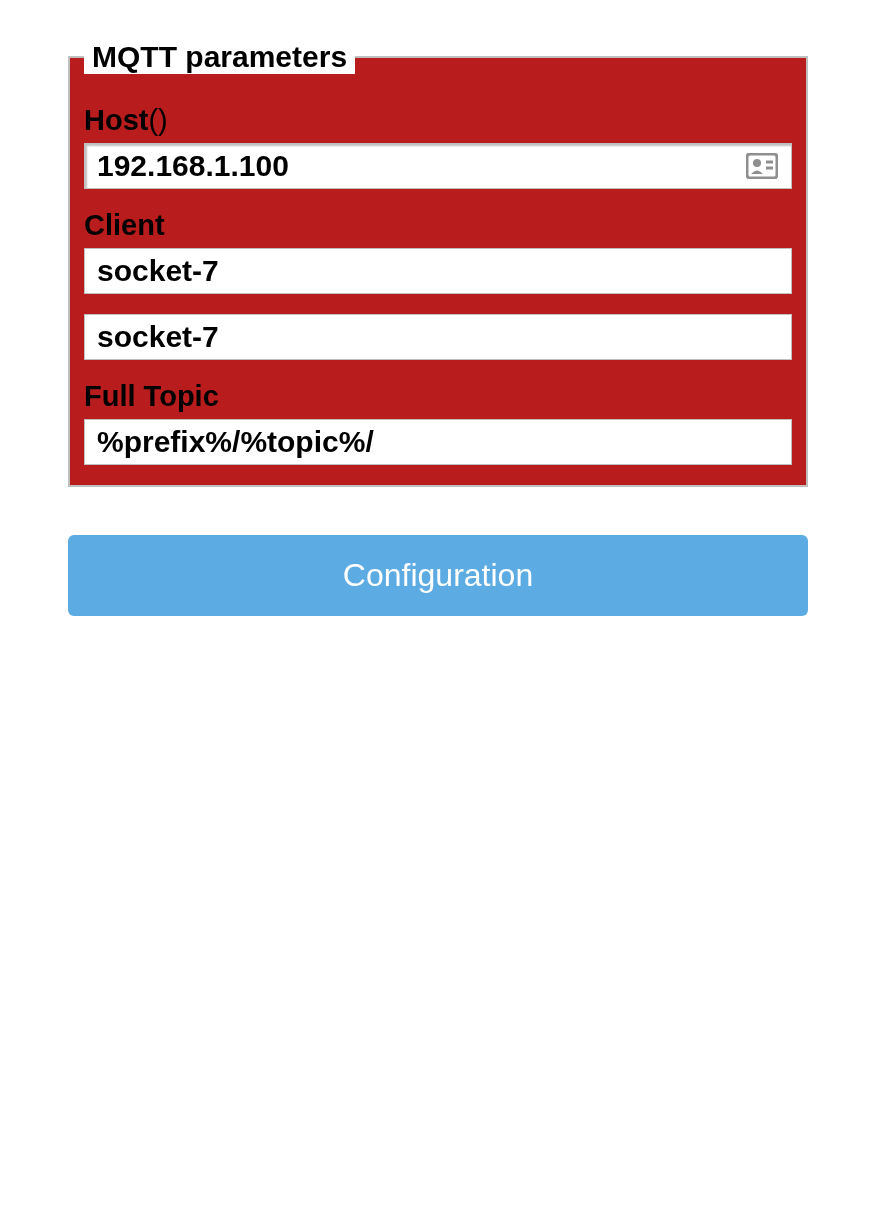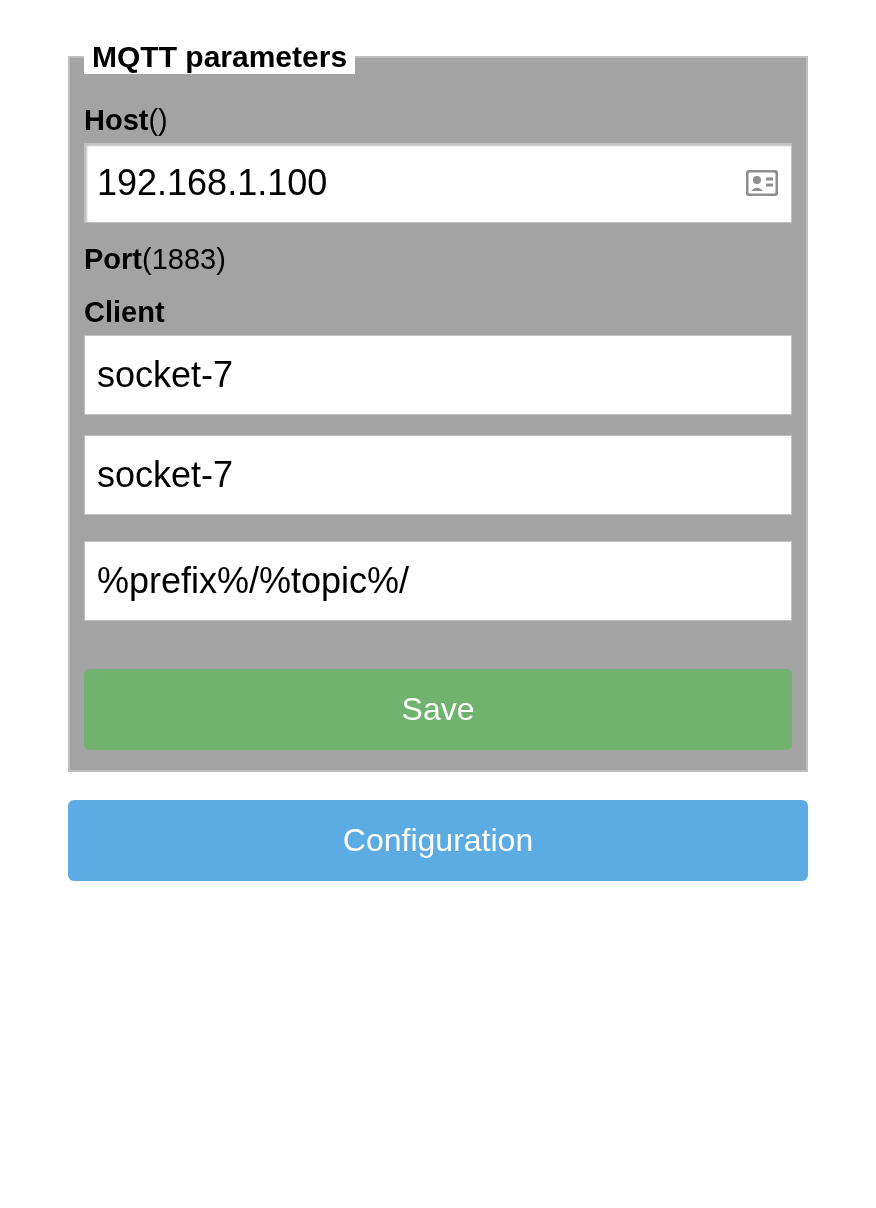--- a/index.html
+++ b/index.html
@@ -9,23 +9,23 @@
   }
   body {
     font-family: Arial, Helvetica, sans-serif;
     background: #ffffff;
     padding: 40px 68px;
     font-size: 28px;
     color: #000;
   }
   fieldset {
     border: 2px solid #bfbfbf;
-    background: #a3a3a3;
+    background: #b91c1c;
     padding: 10px 14px 20px 14px;
-    margin-bottom: 28px;
+    margin-bottom: 48px;
   }
   legend {
     font-weight: bold;
     font-size: 30px;
     padding: 0 8px;
     background: #ffffff;
     color: #000;
   }
   .field {
     margin-top: 20px;
@@ -43,26 +43,27 @@
     font-weight: normal;
   }
   .input-wrap {
     position: relative;
     display: flex;
     align-items: center;
   }
   input[type="text"],
   input[type="password"] {
     width: 100%;
-    font-size: 36px;
-    padding: 18px 12px;
+    font-size: 30px;
+    padding: 5px 12px;
     border: 1px solid #bfbfbf;
     background: #ffffff;
     color: #000;
     font-family: inherit;
+    font-weight: bold;
   }
   input.shadowed {
     box-shadow: inset 2px 2px 2px rgba(0,0,0,0.25);
     border: 1px solid #bfbfbf;
   }
   .inside-icon {
     position: absolute;
     right: 14px;
     top: 50%;
     transform: translateY(-50%);
@@ -117,43 +118,39 @@
           <circle cx="11" cy="10" r="4" fill="#8f8f8f"></circle>
           <path d="M5 21 q6 -7 12 0" fill="#8f8f8f"></path>
           <line x1="20" y1="9" x2="27" y2="9" stroke="#8f8f8f" stroke-width="3"></line>
           <line x1="20" y1="15" x2="27" y2="15" stroke="#8f8f8f" stroke-width="3"></line>
         </svg>
       </span>
     </div>
   </div>
 
   <div class="field">
-    <div class="label">
-      <strong>Port</strong>
-      <span class="hint">(1883)</span>
-    </div>
   </div>
 
   <div class="field">
     <div class="label">
       <strong>Client</strong>
     </div>
     <input type="text" value="socket-7" style="">
   </div>
 
   <div class="field">
   </div>
 
 
   <div class="field">
     <input type="text" value="socket-7" style="">
   </div>
 
   <div class="field">
     <div class="label">
+      <strong>Full Topic</strong>
     </div>
     <input type="text" value="%prefix%/%topic%/" style="">
   </div>
 
-  <button class="btn btn-save">Save</button>
 </fieldset>
 
 <button class="btn btn-config">Configuration</button>
 
 </body></html>

